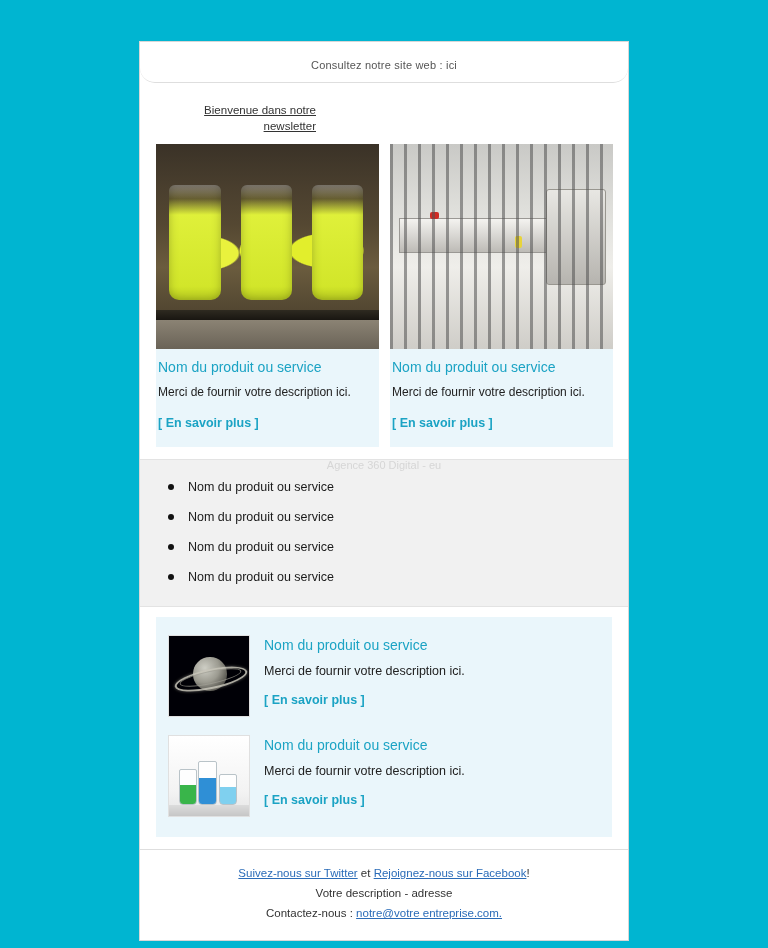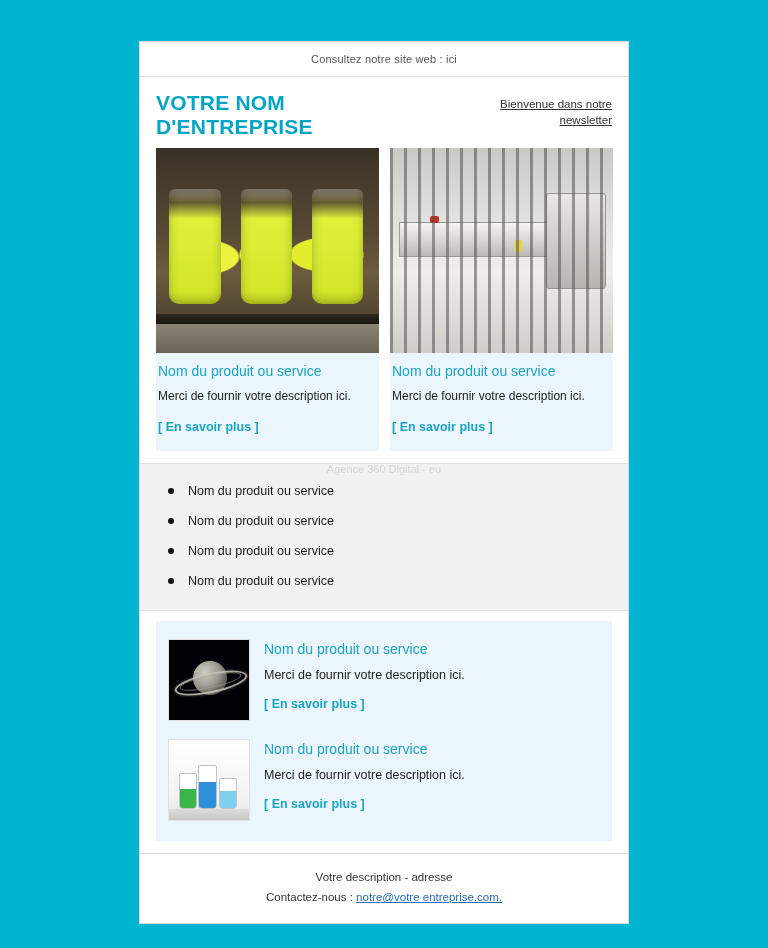--- a/index.html
+++ b/index.html
@@ -23,23 +23,24 @@
     background: #ffffff;
     border: 1px solid #d7d7d7;
     box-sizing: border-box;
   }
 
   
   .preheader {
     text-align: center;
     font-size: 11px;
     color: #555555;
-    padding: 11px 0 11px 0;
+    padding: 17px 0 11px 0;
     border-bottom: 1px solid #dedede;
     letter-spacing: 0.2px;
+    border-radius: 15px;
   }
   .preheader a {
     color: #555555;
     text-decoration: none;
   }
 
   
   .header {
     display: flex;
     align-items: flex-start;
@@ -317,24 +318,20 @@
 <body>
 
 <div class="email-wrap">
   <div class="email-body">
 
     <div class="preheader">
       <span>Consultez notre site web : </span><a href="#">ici</a>
     </div>
 
     <div class="header">
-      <div class="brand">
-        <div>VOTRE NOM</div>
-        <div>D'ENTREPRISE</div>
-      </div>
       <div class="welcome">Bienvenue dans notre newsletter</div>
     </div>
 
     <div class="two-col">
 
       <div class="col">
         <div class="col-img">
           <div class="photo-flasks">
             <div class="jar j1"></div>
             <div class="jar j2"></div>
@@ -411,20 +408,23 @@
             <div class="media-title">Nom du produit ou service</div>
             <div class="media-desc">Merci de fournir votre description ici.</div>
             <a class="more-link" href="#">[ En savoir plus ]</a>
           </div>
         </div>
 
       </div>
     </div>
 
     <div class="footer">
+      <div>
+        <a href="#">Suivez-nous sur Twitter</a><span> et </span><a href="#">Rejoignez-nous sur Facebook</a><span>!</span>
+      </div>
       <div>Votre description - adresse</div>
       <div>
         <span>Contactez-nous : </span><a href="#">notre@votre entreprise.com.</a>
       </div>
       <div>
         
       </div>
     </div>
 
   </div>

